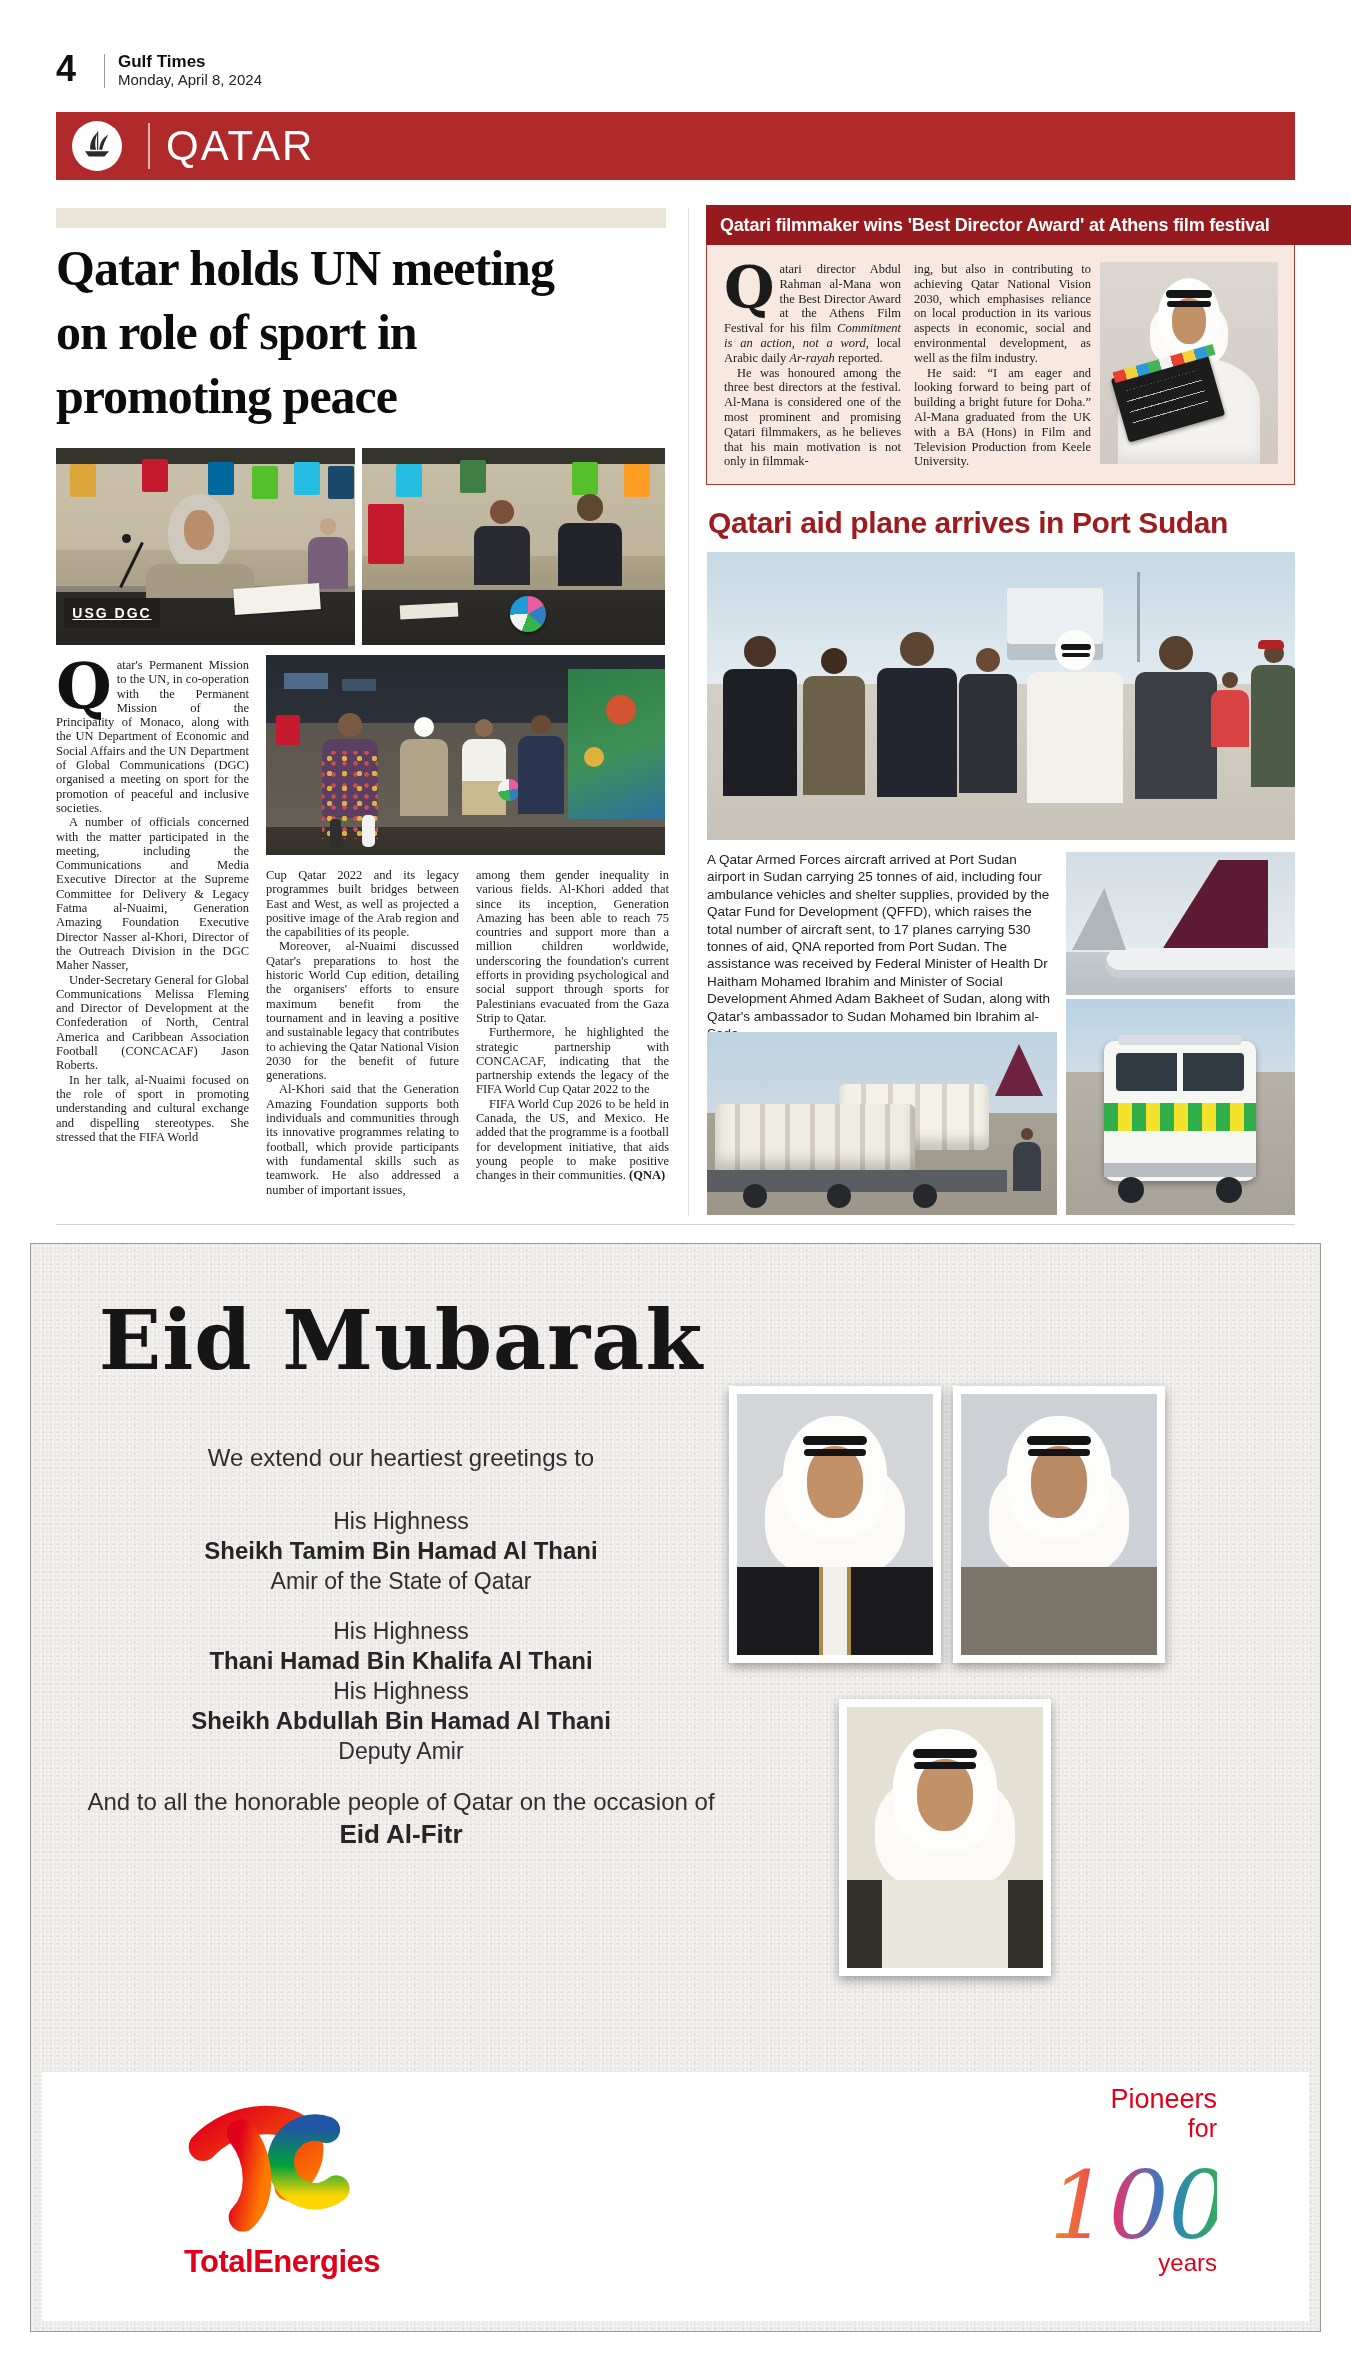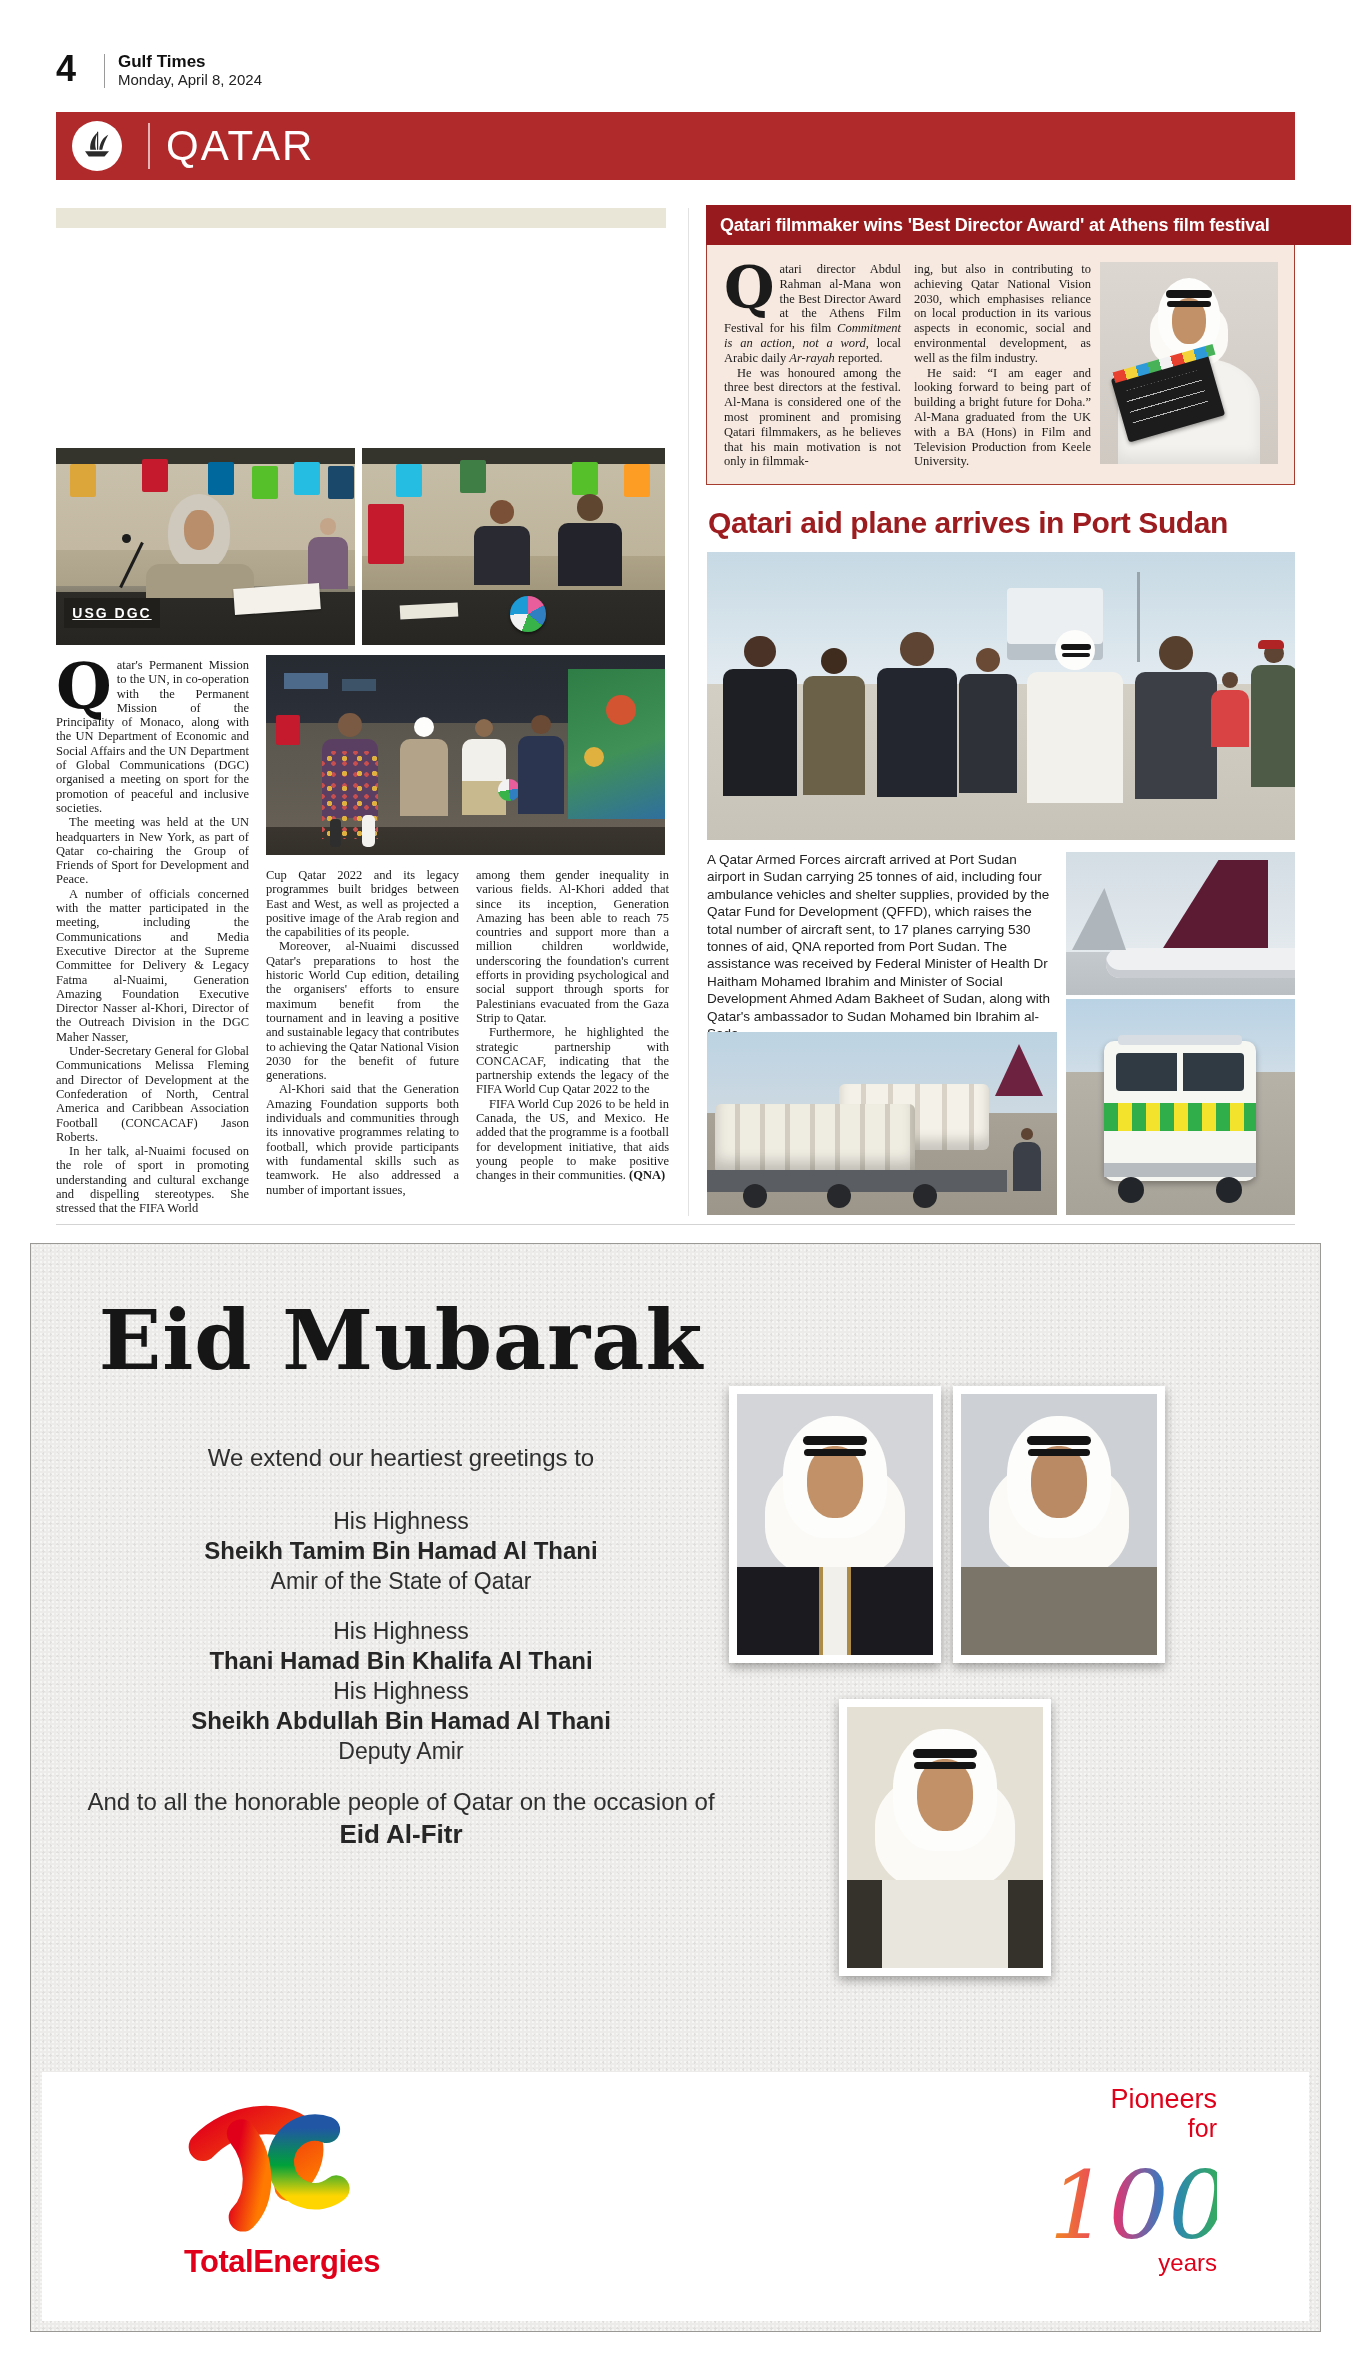--- a/index.html
+++ b/index.html
@@ -100,20 +100,25 @@
         <path d="M15 29 C14 19 19 10 25 6 C21 15 21 24 23 29 Z" fill="#2b2b2b"></path>
         <path d="M27 29 C28 18 33 12 39 9 C35 16 32 24 31 29 Z" fill="#2b2b2b"></path>
         <rect x="24" y="5" width="1.6" height="24" fill="#2b2b2b"></rect>
       </svg>
     </div>
     <div class="mast-div"></div>
     <div class="mast-title">QATAR</div>
   </div>
 
   <div class="kicker-bar"></div>
+  <div class="headline">
+    <div>Qatar holds UN meeting</div>
+    <div>on role of sport in</div>
+    <div>promoting peace</div>
+  </div>
 
   <div class="ph" style="left:56px;top:448px;width:299px;height:197px;
               background:linear-gradient(180deg,#34332c 0%,#34332c 8%,#c9c0ab 8%,#c3b9a2 52%,#b4aa92 52%,#aca189 70%,#8d8878 70%,#86816f 73%,#2c2b27 73%,#262521 100%);">
     <div class="sdg" style="left:14px;top:16px;background:#dda63a;"></div>
     <div class="sdg" style="left:86px;top:11px;background:#c5192d;"></div>
     <div class="sdg" style="left:152px;top:14px;background:#00689d;"></div>
     <div class="sdg" style="left:196px;top:18px;background:#56c02b;"></div>
     <div class="sdg" style="left:238px;top:14px;background:#26bde2;"></div>
     <div class="sdg" style="left:272px;top:18px;background:#19486a;"></div>
 
@@ -141,21 +146,20 @@
     <div class="pn" style="--skin:#7a5136;--robe:#2a2a33;left:112px;top:52px;width:56px;height:96px;"></div>
     <div class="pn" style="--skin:#5f4630;--robe:#23232b;left:196px;top:46px;width:64px;height:102px;"></div>
     <div style="position:absolute;left:148px;top:148px;width:36px;height:36px;border-radius:50%;
                 background:conic-gradient(#e85d9c 0 60deg,#2f7fc1 60deg 130deg,#37b34a 130deg 200deg,#f2f2f2 200deg 268deg,#1d9bd7 268deg 360deg);
                 box-shadow:0 2px 3px rgba(0,0,0,.5);"></div>
     <div style="position:absolute;left:38px;top:156px;width:58px;height:14px;background:#e9e6dc;transform:rotate(-3deg);"></div>
   </div>
 
   <div class="col" style="left:56px;top:658px;">
     <p><span class="dropcap">Q</span><span>atar's Permanent Mission to the UN, in co-operation with the Permanent Mission of the Principality of Monaco, along with the UN Department of Economic and Social Affairs and the UN Department of Global Communications (DGC) organised a meeting on sport for the promotion of peaceful and inclusive societies.</span></p>
-    <p class="ind">The meeting was held at the UN headquarters in New York, as part of Qatar co-chairing the Group of Friends of Sport for Development and Peace.</p>
     <p class="ind">A number of officials concerned with the matter participated in the meeting, including the Communications and Media Executive Director at the Supreme Committee for Delivery &amp; Legacy Fatma al-Nuaimi, Generation Amazing Foundation Executive Director Nasser al-Khori, Director of the Outreach Division in the DGC Maher Nasser,</p>
     <p class="ind">Under-Secretary General for Global Communications Melissa Fleming and Director of Development at the Confederation of North, Central America and Caribbean Association Football (CONCACAF) Jason Roberts.</p>
     <p class="ind">In her talk, al-Nuaimi focused on the role of sport in promoting understanding and cultural exchange and dispelling stereotypes. She stressed that the FIFA World</p>
   </div>
 
   <div class="ph" style="left:266px;top:655px;width:399px;height:200px;
               background:linear-gradient(180deg,#262a31 0%,#2b3039 34%,#5a564e 34%,#655f55 86%,#3a362f 86%,#332f29 100%);">
     <div style="position:absolute;left:18px;top:18px;width:44px;height:16px;background:#4d6a8a;"></div>
     <div style="position:absolute;left:76px;top:24px;width:34px;height:12px;background:#3d5368;"></div>
     <div style="position:absolute;left:10px;top:60px;width:24px;height:30px;background:#c5192d;border-radius:2px;"></div>

